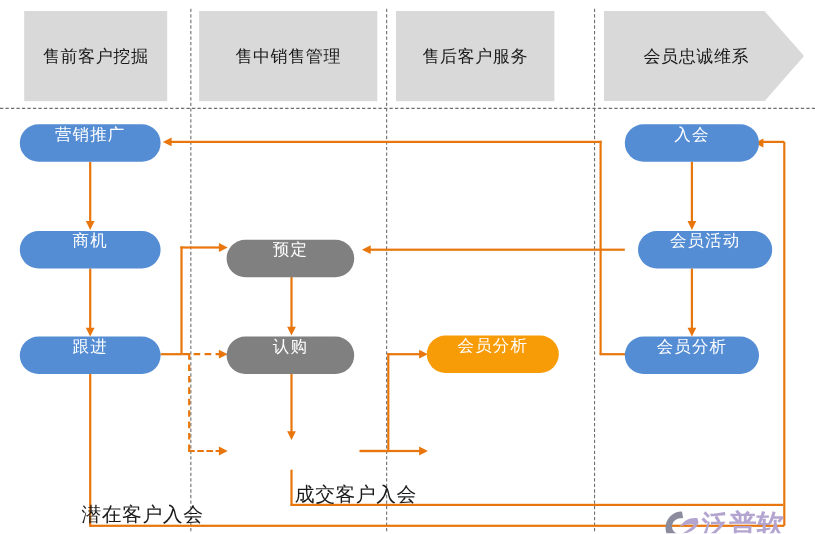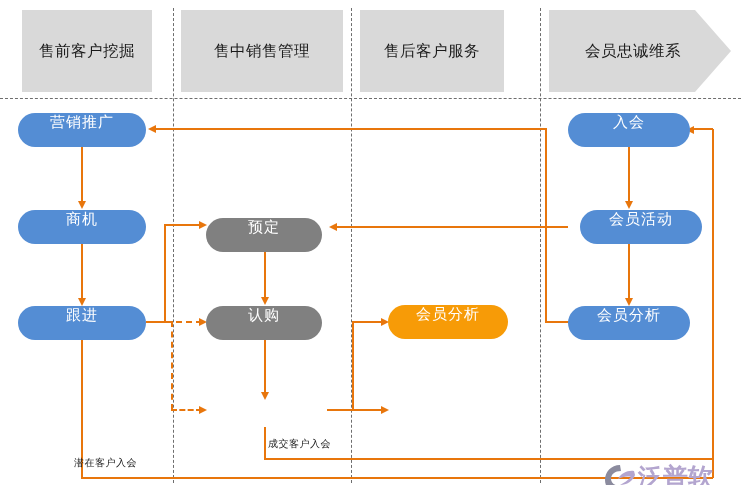--- a/index.html
+++ b/index.html
@@ -34,21 +34,21 @@
   .ln{position:absolute;background:#e8760c;}
   .lnh{height:1.8px;}
   .lnv{width:1.8px;}
   .dh{position:absolute;border-top:2px dashed #e8760c;height:0;}
   .dv{position:absolute;border-left:2px dashed #e8760c;width:0;}
   .arw{position:absolute;width:0;height:0;}
   .arw.r{border-top:4.5px solid transparent;border-bottom:4.5px solid transparent;border-left:8px solid #e8760c;}
   .arw.l{border-top:4.5px solid transparent;border-bottom:4.5px solid transparent;border-right:8px solid #e8760c;}
   .arw.d{border-left:4.5px solid transparent;border-right:4.5px solid transparent;border-top:8px solid #e8760c;}
 
-  .edgelabel{position:absolute;font-size:10px;color:#1a1a1a;white-space:nowrap;letter-spacing:.5px;}
+  .edgelabel{position:absolute;font-size:18px;color:#1a1a1a;white-space:nowrap;letter-spacing:.5px;}
 
   
   #logo{position:absolute;left:604px;top:430px;width:128px;height:46px;margin-top:32px;}
   #logo .mark{position:absolute;left:0;top:2px;width:34px;height:30px;}
   #logo .brand{position:absolute;left:34px;top:0px;font-size:25px;color:#b3a5cf;
                 letter-spacing:0px;font-weight:bold;line-height:30px;}
   #logo .url{position:absolute;left:28px;top:29px;font-size:16px;color:#15803d;
              font-family:"Liberation Serif",serif;font-weight:bold;letter-spacing:.3px;}
 </style>
 </head>

